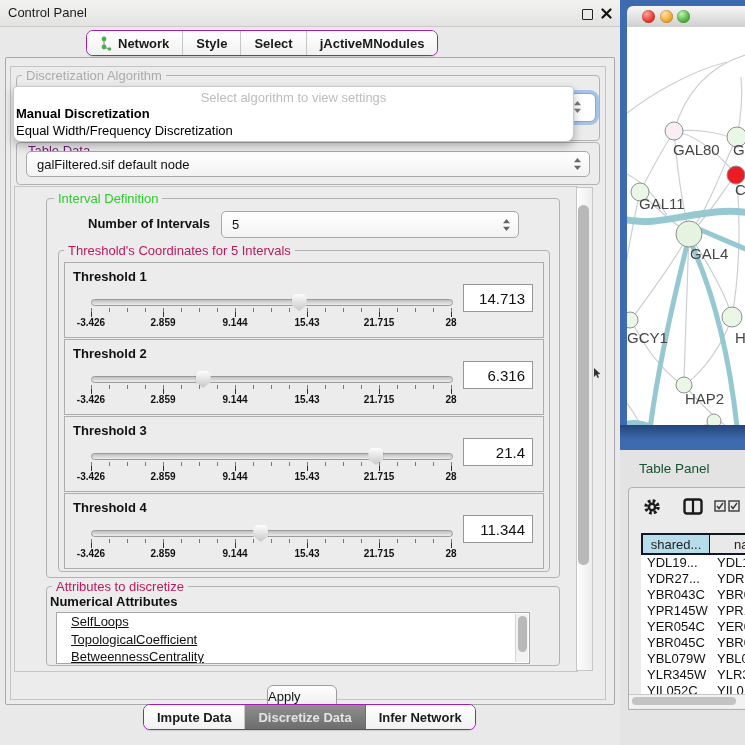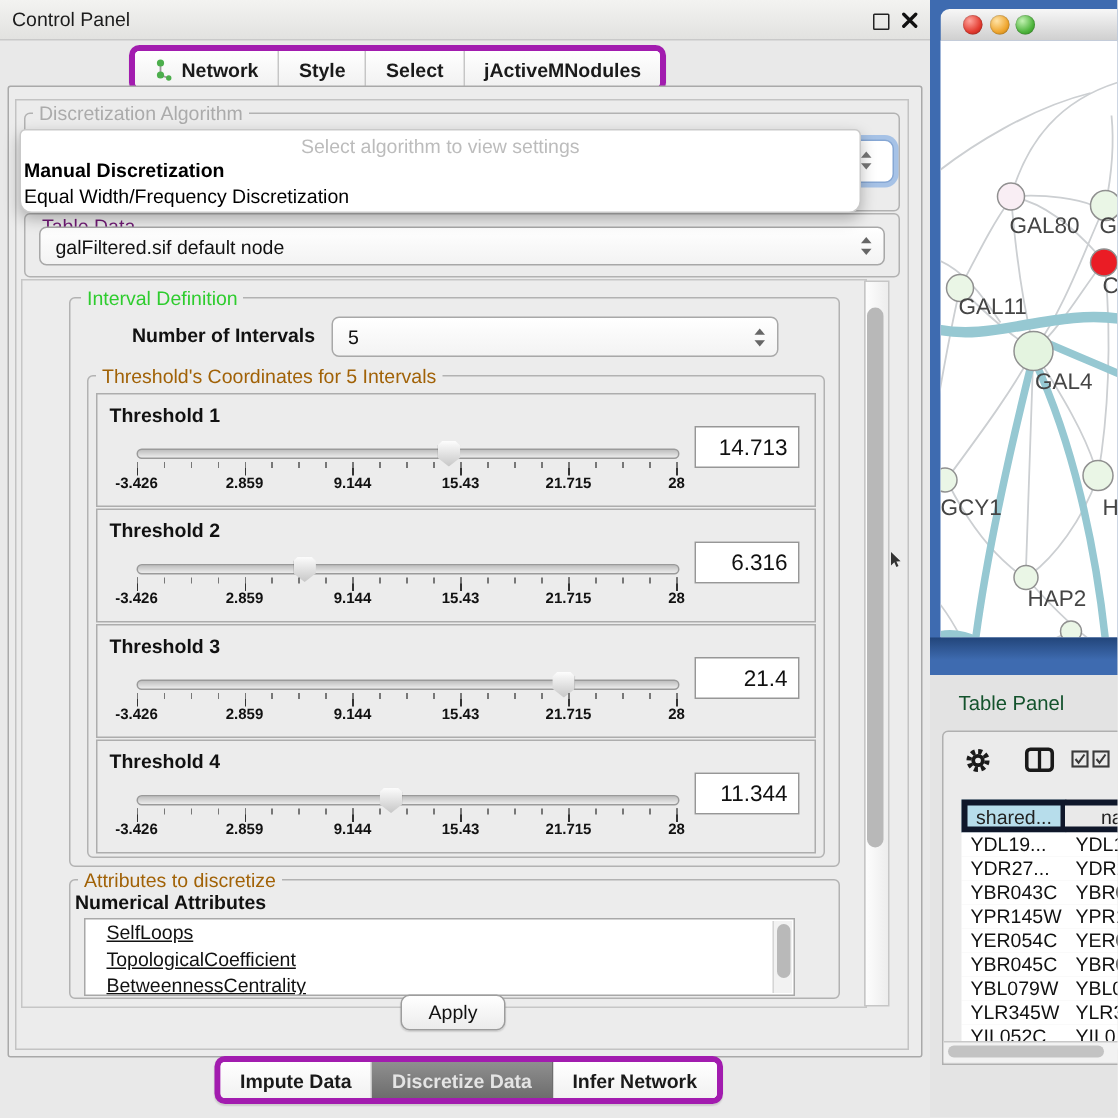--- a/index.html
+++ b/index.html
@@ -7,21 +7,21 @@
        font-family:"Liberation Sans",sans-serif;background:#e4e4e4;
        -webkit-font-smoothing:antialiased;}
   .abs{position:absolute;}
   
   .left-panel{left:0;top:0;width:620px;height:745px;background:#e9e9e9;}
   .titlebar{left:0;top:0;width:620px;height:26px;
             background:linear-gradient(#f3f3f1,#e2e2e0);
             border-bottom:1px solid #c9c9c9;}
   .titlebar-text{left:8px;top:0;height:26px;line-height:26px;font-size:13px;color:#1c1c1c;}
   .float-ic{left:582px;top:9px;width:9px;height:9px;border:1.6px solid #222;border-radius:1px;}
-  .seg{display:flex;height:24px;border:4px solid #a21caf;border-radius:7px;overflow:hidden;
+  .seg{display:flex;height:24px;border:1px solid #a21caf;border-radius:7px;overflow:hidden;
        background:#fff;box-shadow:0 1px 1px rgba(0,0,0,.12);}
   .seg-item{display:flex;align-items:center;gap:5px;padding:0 13px;font-size:13px;font-weight:bold;
             color:#1a1a1a;background:linear-gradient(#ffffff,#f1f1f1);border-right:1px solid #c6c6c6;
             white-space:nowrap;cursor:default;}
   .seg-item:last-child{border-right:none;}
   .seg-item.selected{background:linear-gradient(#8f8f8f,#6d6d6d);color:#e4e4e4;border-color:#6d6d6d;}
   .outer-pane{left:5px;top:57px;width:608px;height:646px;border:1px solid #a9a9a9;
               background:#ececec;border-radius:2px;}
   .inner-pane{left:10px;top:66px;width:594px;height:632px;border:1px solid #c3c3c3;background:#ececec;}
   .groupbox{border:1px solid #b2b2b2;border-radius:4px;}
@@ -55,45 +55,45 @@
            repeating-linear-gradient(90deg,#333 0,#333 1px,transparent 1px,transparent 72px);
          background-size:100% 4px,100% 9px;background-repeat:no-repeat;}
   .tick-lab{position:absolute;top:54px;transform:translateX(-50%);font-size:10px;font-weight:bold;color:#111;white-space:nowrap;}
   .valbox{position:absolute;left:398px;top:21px;width:70px;height:28px;background:#fff;
           border:1px solid #979797;font-size:15px;color:#111;text-align:right;
           line-height:28px;padding-right:7px;box-sizing:border-box;}
   .list{left:56px;top:612px;width:472px;height:50px;background:#fff;border:1px solid #a8a8a8;overflow:hidden;}
   .list-item{font-size:13px;color:#111;padding-left:14px;line-height:17.5px;white-space:nowrap;text-decoration:underline;}
   .list-vscroll{position:absolute;right:1px;top:1px;width:12px;height:48px;background:#f2f2f2;border-left:1px solid #d5d5d5;}
   .list-vthumb{position:absolute;left:1.5px;top:2px;width:9px;height:36px;background:#b9b9b9;border-radius:5px;}
-  .apply-btn{left:267px;top:663px;width:68px;height:22px;background:linear-gradient(#ffffff,#ececec);
+  .apply-btn{left:267px;top:685px;width:68px;height:22px;background:linear-gradient(#ffffff,#ececec);
              border:1px solid #9d9d9d;border-radius:6px;font-size:13px;color:#111;
-             text-align:center;line-height:22px;box-shadow:0 1px 1px rgba(0,0,0,.12);}
+             line-height:22px;box-shadow:0 1px 1px rgba(0,0,0,.12);}
   
   .net-frame{left:620px;top:0;width:125px;height:450px;background:#3e6bb0;}
   .net-frame-bottom{left:620px;top:425px;width:125px;height:25px;
                     background:linear-gradient(#22457a,#3e6bb0 60%);}
   .net-titlebar{left:627px;top:6px;width:118px;height:21px;border-radius:6px 0 0 0;
                 background:linear-gradient(#f7f7f7,#cfcfcf);border-bottom:1px solid #909090;}
   .light{position:absolute;top:4px;width:13px;height:13px;border-radius:50%;box-shadow:inset 0 0 1px rgba(0,0,0,.5);}
   .net-canvas{left:627px;top:27px;width:118px;height:398px;background:#fff;overflow:hidden;}
   .tp-titlebar{left:620px;top:450px;width:125px;height:37px;background:#e3e3e3;
                display:flex;align-items:center;padding-left:19px;box-sizing:border-box;
                font-size:13.5px;color:#14532d;}
   .tp-body{left:628px;top:487px;width:117px;height:221px;background:#ebebeb;
            border:1px solid #b0b0b0;border-radius:4px 0 0 0;overflow:hidden;}
-  .tp-head{position:absolute;top:45px;height:22px;box-sizing:border-box;border:4px solid #0f172a;
+  .tp-head{position:absolute;top:45px;height:22px;box-sizing:border-box;border:2px solid #0f172a;
            font-size:13px;color:#222;display:flex;align-items:center;}
   .tp-row{position:absolute;left:12px;width:200px;height:16px;font-size:13px;color:#111;
           display:flex;background:#fff;}
   .tp-c1{width:70px;padding-left:6px;box-sizing:border-box;white-space:nowrap;overflow:hidden;}
   .tp-c2{padding-left:6px;white-space:nowrap;}
   .hscroll{position:absolute;left:0;top:206px;width:117px;height:13px;background:#f2f2f2;border-top:1px solid #c8c8c8;}
   .hthumb{position:absolute;left:3px;top:2px;width:104px;height:8px;background:#c3c3c3;border-radius:5px;}
-  .grn{color:#2ecc2e;} .blu{color:#a16207;}
+  .grn{color:#2ecc2e;} .blu{color:#be185d;}
 </style>
 </head>
 <body>
 
 <div class="abs left-panel">
 
   <div class="abs titlebar">
     <div class="abs titlebar-text">Control Panel</div>
     <div class="abs float-ic"></div>
     <svg class="abs" style="left:601px;top:8px" width="11" height="11">

